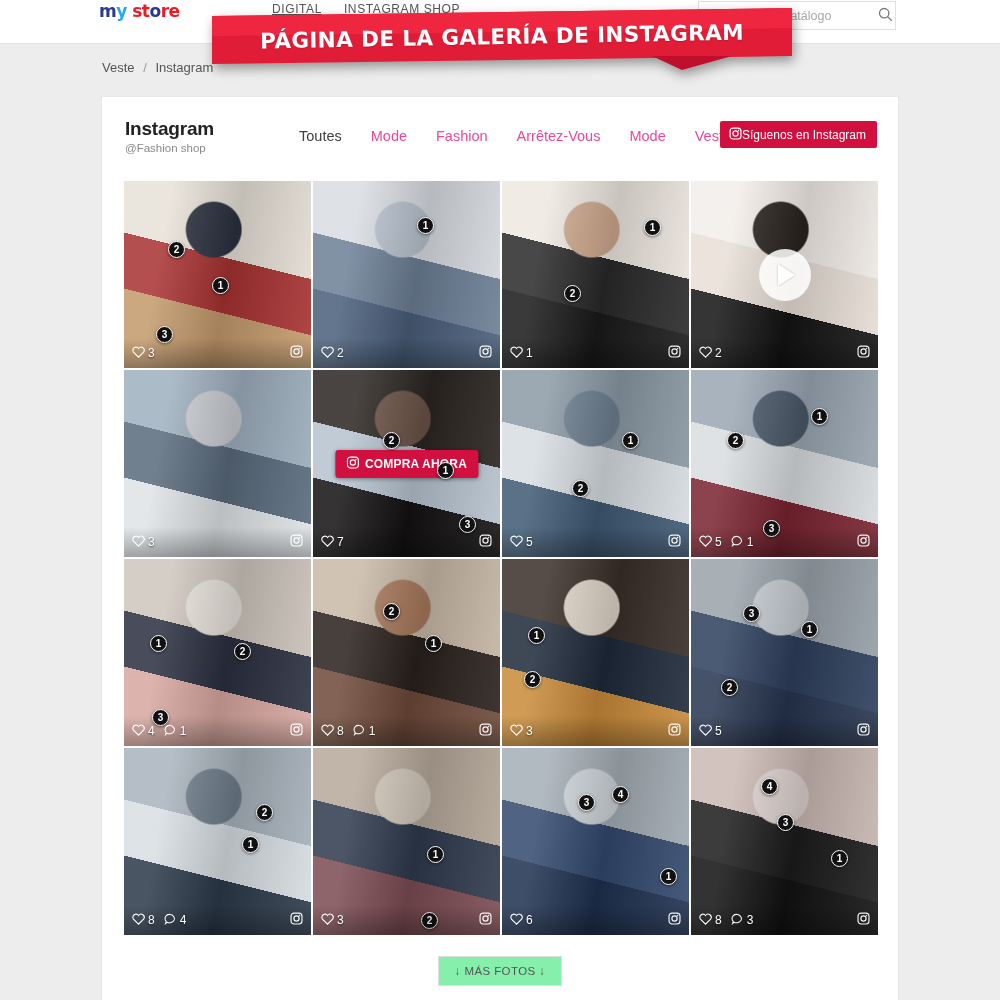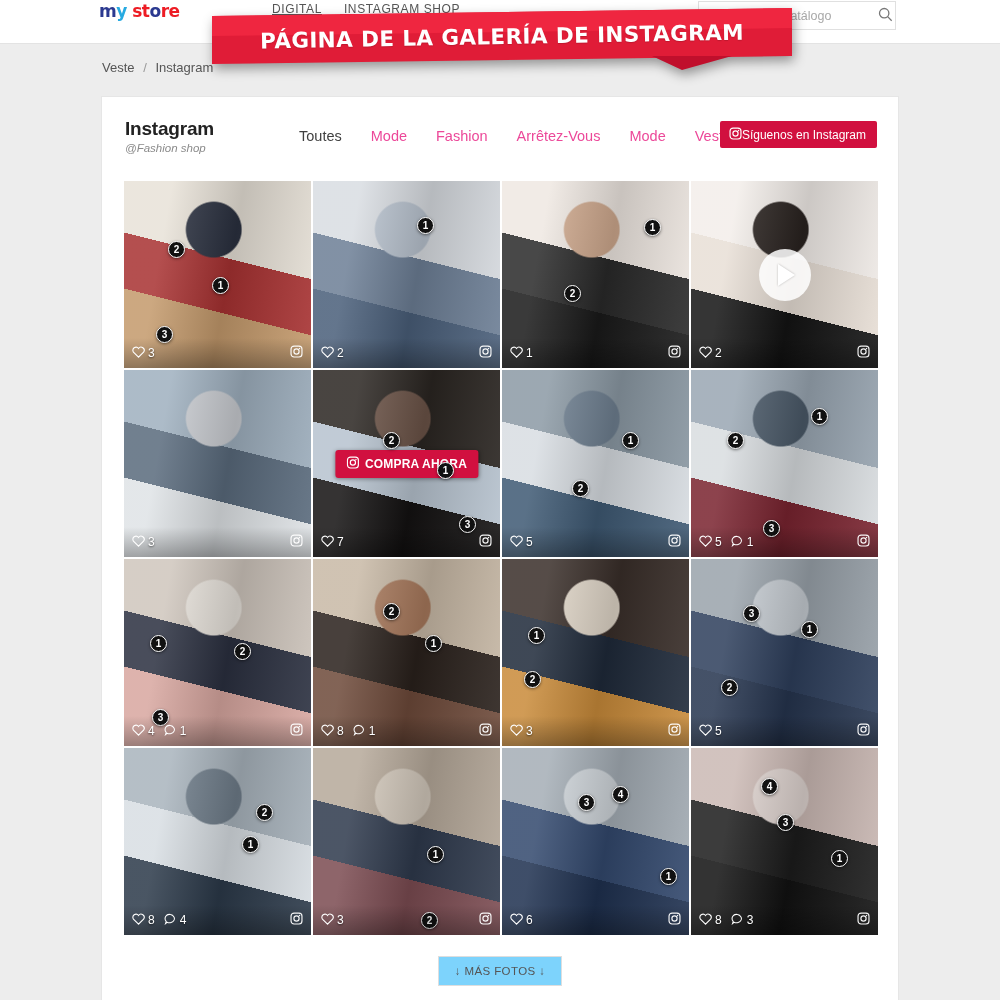--- a/index.html
+++ b/index.html
@@ -97,21 +97,21 @@
   .gallery-head {
     position: relative; height: 66px;
   }
   .gal-title {
     position: absolute; left: 23px; top: 21px;
     font-size: 19px; font-weight: bold; color: #222;
     letter-spacing: -0.2px;
   }
   .gal-sub {
     position: absolute; left: 23px; top: 45px;
-    font-size: 11.5px; font-style: italic; color: #8a8a8a;
+    font-size: 11.5px; color: #8a8a8a;
   }
   .gal-tabs {
     position: absolute; left: 197px; top: 31px;
     display: flex; align-items: center;
     font-size: 14.5px;
   }
   .gal-tabs .tab {
     color: #ec4899; margin-right: 29px; cursor: pointer; white-space: nowrap;
   }
   .gal-tabs .tab.active { color: #404040; }
@@ -192,21 +192,21 @@
     border-bottom: 11px solid transparent;
     filter: drop-shadow(0 0 1px rgba(0,0,0,0.25));
   }
 
   
   .more-wrap {
     position: absolute; left: 0; right: 0; bottom: 14px;
     display: flex; justify-content: center;
   }
   .more-btn {
-    background: #7dd3fc; border: 1px solid #dedede;
+    background: #86efac; border: 1px solid #dedede;
     color: #555; font-family: "Liberation Sans", sans-serif;
     font-size: 11.5px; letter-spacing: 0.4px;
     padding: 8px 16px; cursor: pointer;
   }
 </style>
 </head>
 <body>
 
 <div class="site-header">
   <div class="logo">

